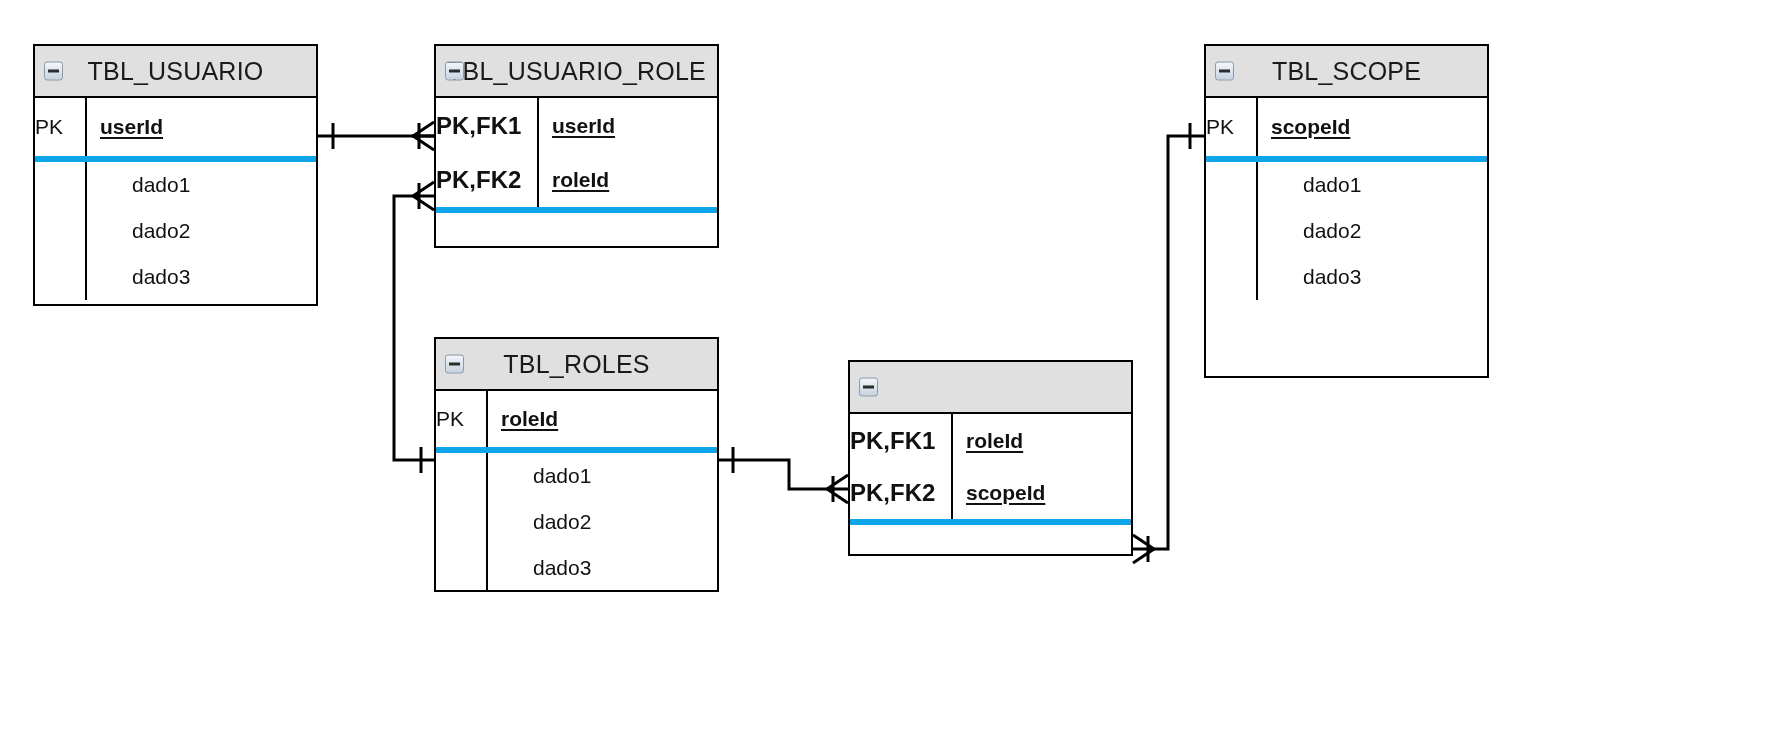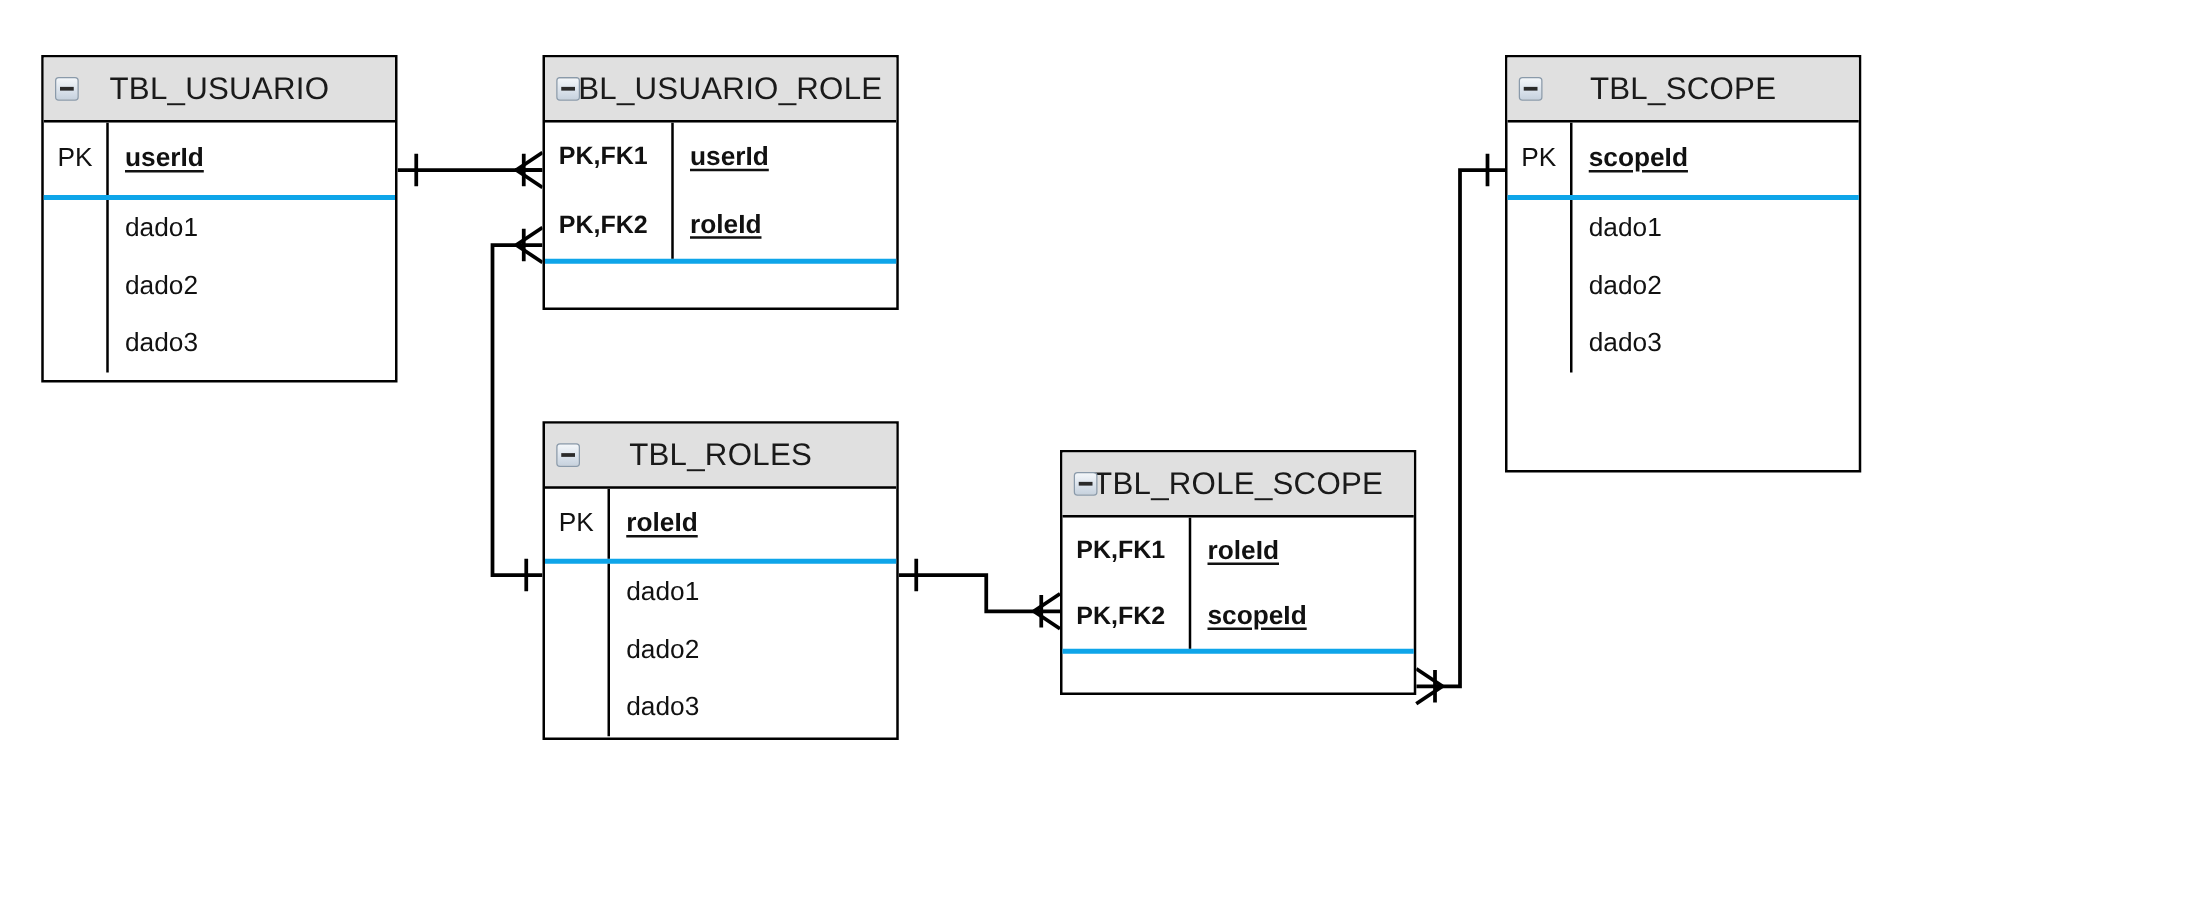--- a/index.html
+++ b/index.html
@@ -78,21 +78,22 @@
   }
 
   
   .entity-body { display: block; }
 
   .row-group {
     display: flex;
     box-sizing: border-box;
   }
   .row-group + .row-group {
-    border-top: 4px solid #0ea5e9;
+    border-top: 6px solid #0ea5e9;
+    gap: 32px;
   }
   .keycol {
     box-sizing: border-box;
     border-right: 2px solid #000000;
     flex: 0 0 auto;
     display: flex;
     flex-direction: column;
   }
   .namecol {
     box-sizing: border-box;
@@ -101,25 +102,25 @@
     flex-direction: column;
   }
   .cell {
     display: flex;
     align-items: center;
     box-sizing: border-box;
     font-size: 21px;
     color: #111111;
     white-space: nowrap;
   }
-  .keycol .cell { padding-left: 11px; }
+  .keycol .cell { }
   .namecol .cell { padding-left: 13px; }
 
   .cell.pk-label { font-weight: 400; }
-  .cell.fk-label { font-weight: 700; font-size: 20px; }
+  .cell.fk-label { font-weight: 700; font-size: 24px; }
   .cell.key-field {
     font-weight: 700;
     text-decoration: underline;
     text-underline-offset: 3px;
     border-radius: 17px;
   }
   .cell.plain-field { font-weight: 400; }
   .cell.empty-cell { }
 
   
@@ -291,21 +292,20 @@
           <div class="cell plain-field" style="height:46px">dado2</div>
           <div class="cell plain-field" style="height:46px">dado3</div>
         </div>
       </div>
     </div>
   </div>
 
   <div class="entity" id="ent-role-scope">
     <div class="entity-header">
       <span class="collapse-icon"></span>
-      <span class="entity-title">TBL_ROLE_SCOPE</span>
     </div>
     <div class="entity-body">
       <div class="row-group">
         <div class="keycol" style="flex-basis:103px">
           <div class="cell fk-label" style="height:53px">PK,FK1</div>
           <div class="cell fk-label" style="height:52px">PK,FK2</div>
         </div>
         <div class="namecol">
           <div class="cell key-field" style="height:53px">roleId</div>
           <div class="cell key-field" style="height:52px">scopeId</div>

